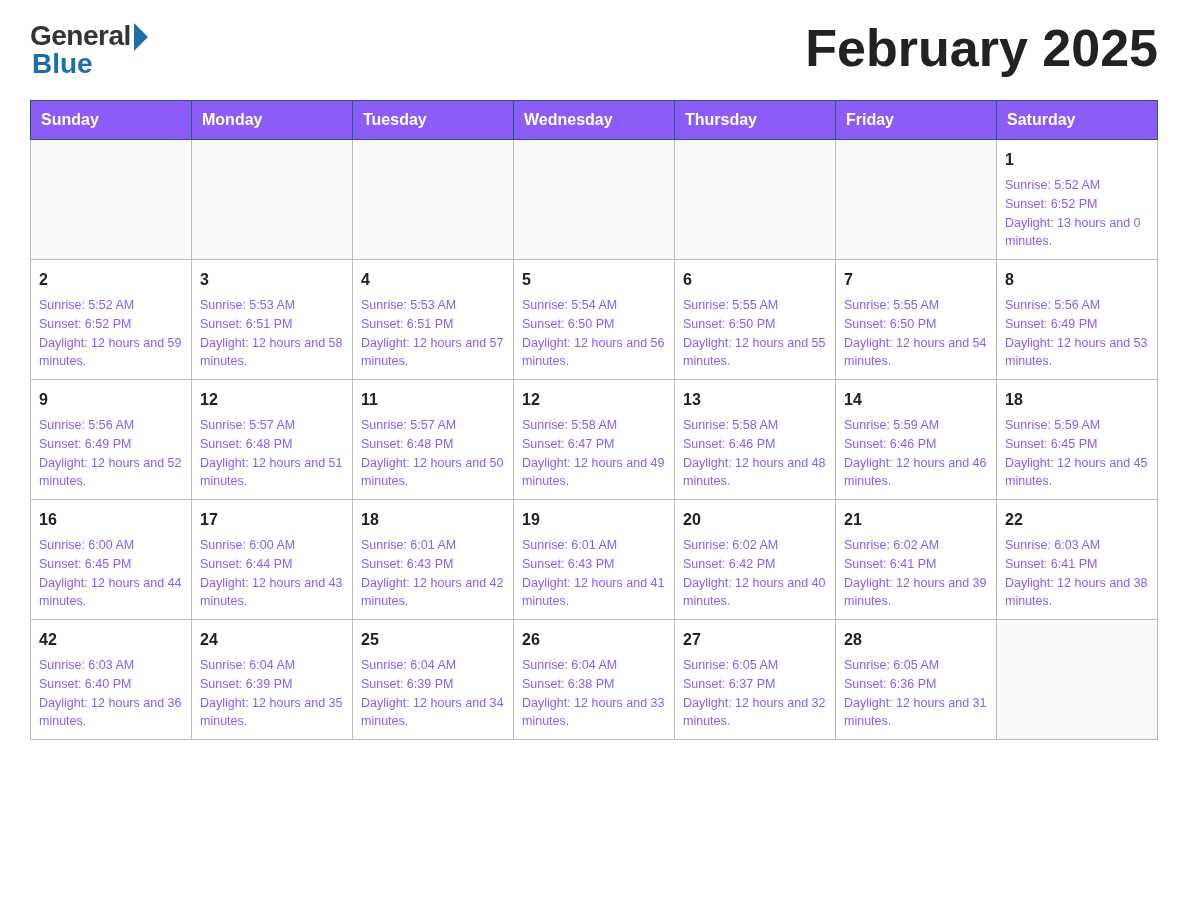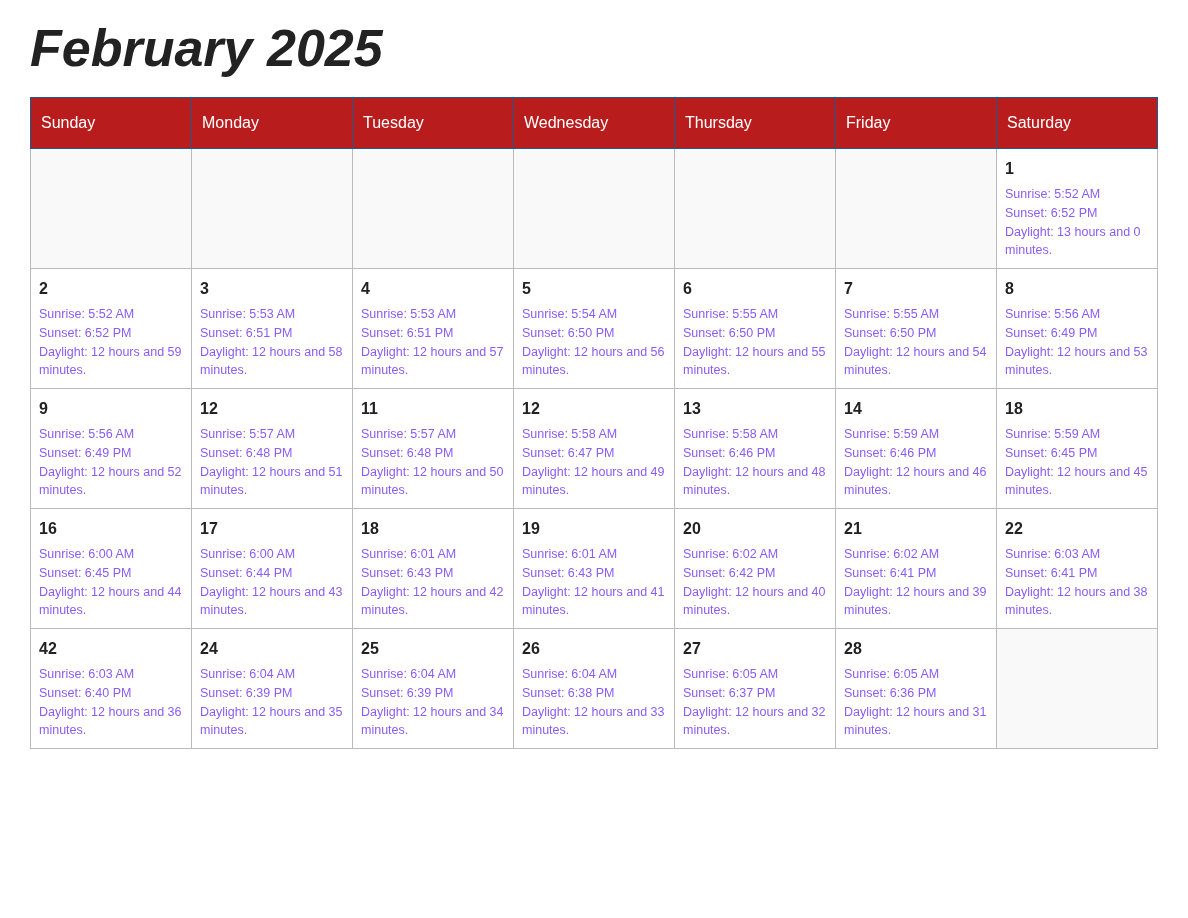--- a/index.html
+++ b/index.html
@@ -43,46 +43,45 @@
     }
     .logo-blue {
       font-size: 28px;
       font-weight: bold;
       color: #1a6fa8;
       margin-top: -4px;
       padding-left: 2px;
     }
     .title-block {
       text-align: left;
-      font-style: italic;
     }
     .title-block h1 {
       font-size: 52px;
       font-weight: bold;
       color: #222;
       line-height: 1.1;
     }
     .title-block h2 {
       font-size: 22px;
       font-weight: normal;
       color: #444;
       margin-top: 4px;
     }
     .calendar {
       width: 100%;
       border-collapse: collapse;
       border: 1px solid #999;
     }
     .calendar th {
-      background-color: #b91c1c;
+      background-color: #8b5cf6;
       color: #fff;
       text-align: left;
-      padding: 16px 10px;
+      padding: 10px 10px;
       font-size: 16px;
-      font-weight: normal;
+      font-weight: bold;
       border: 1px solid #1a5a90;
     }
     .calendar td {
       vertical-align: top;
       border: 1px solid #bbb;
       padding: 8px 8px;
       width: calc(100% / 7);
       min-height: 110px;
       font-size: 13px;
       line-height: 1.5;
@@ -105,20 +104,27 @@
     }
     .empty-cell {
       background: #f9f9f9;
     }
     .header-row th:first-child { border-left: 1px solid #1a5a90; }
   </style>
 </head>
 <body>
 
 <div class="header">
+  <div class="logo">
+    <div class="logo-top">
+      <span class="logo-general">General</span>
+      <div class="logo-arrow"></div>
+    </div>
+    <span class="logo-blue">Blue</span>
+  </div>
   <div class="title-block">
     <h1>February 2025</h1>
   </div>
 </div>
 
 <table class="calendar">
   <thead>
     <tr class="header-row">
       <th>Sunday</th>
       <th>Monday</th>

